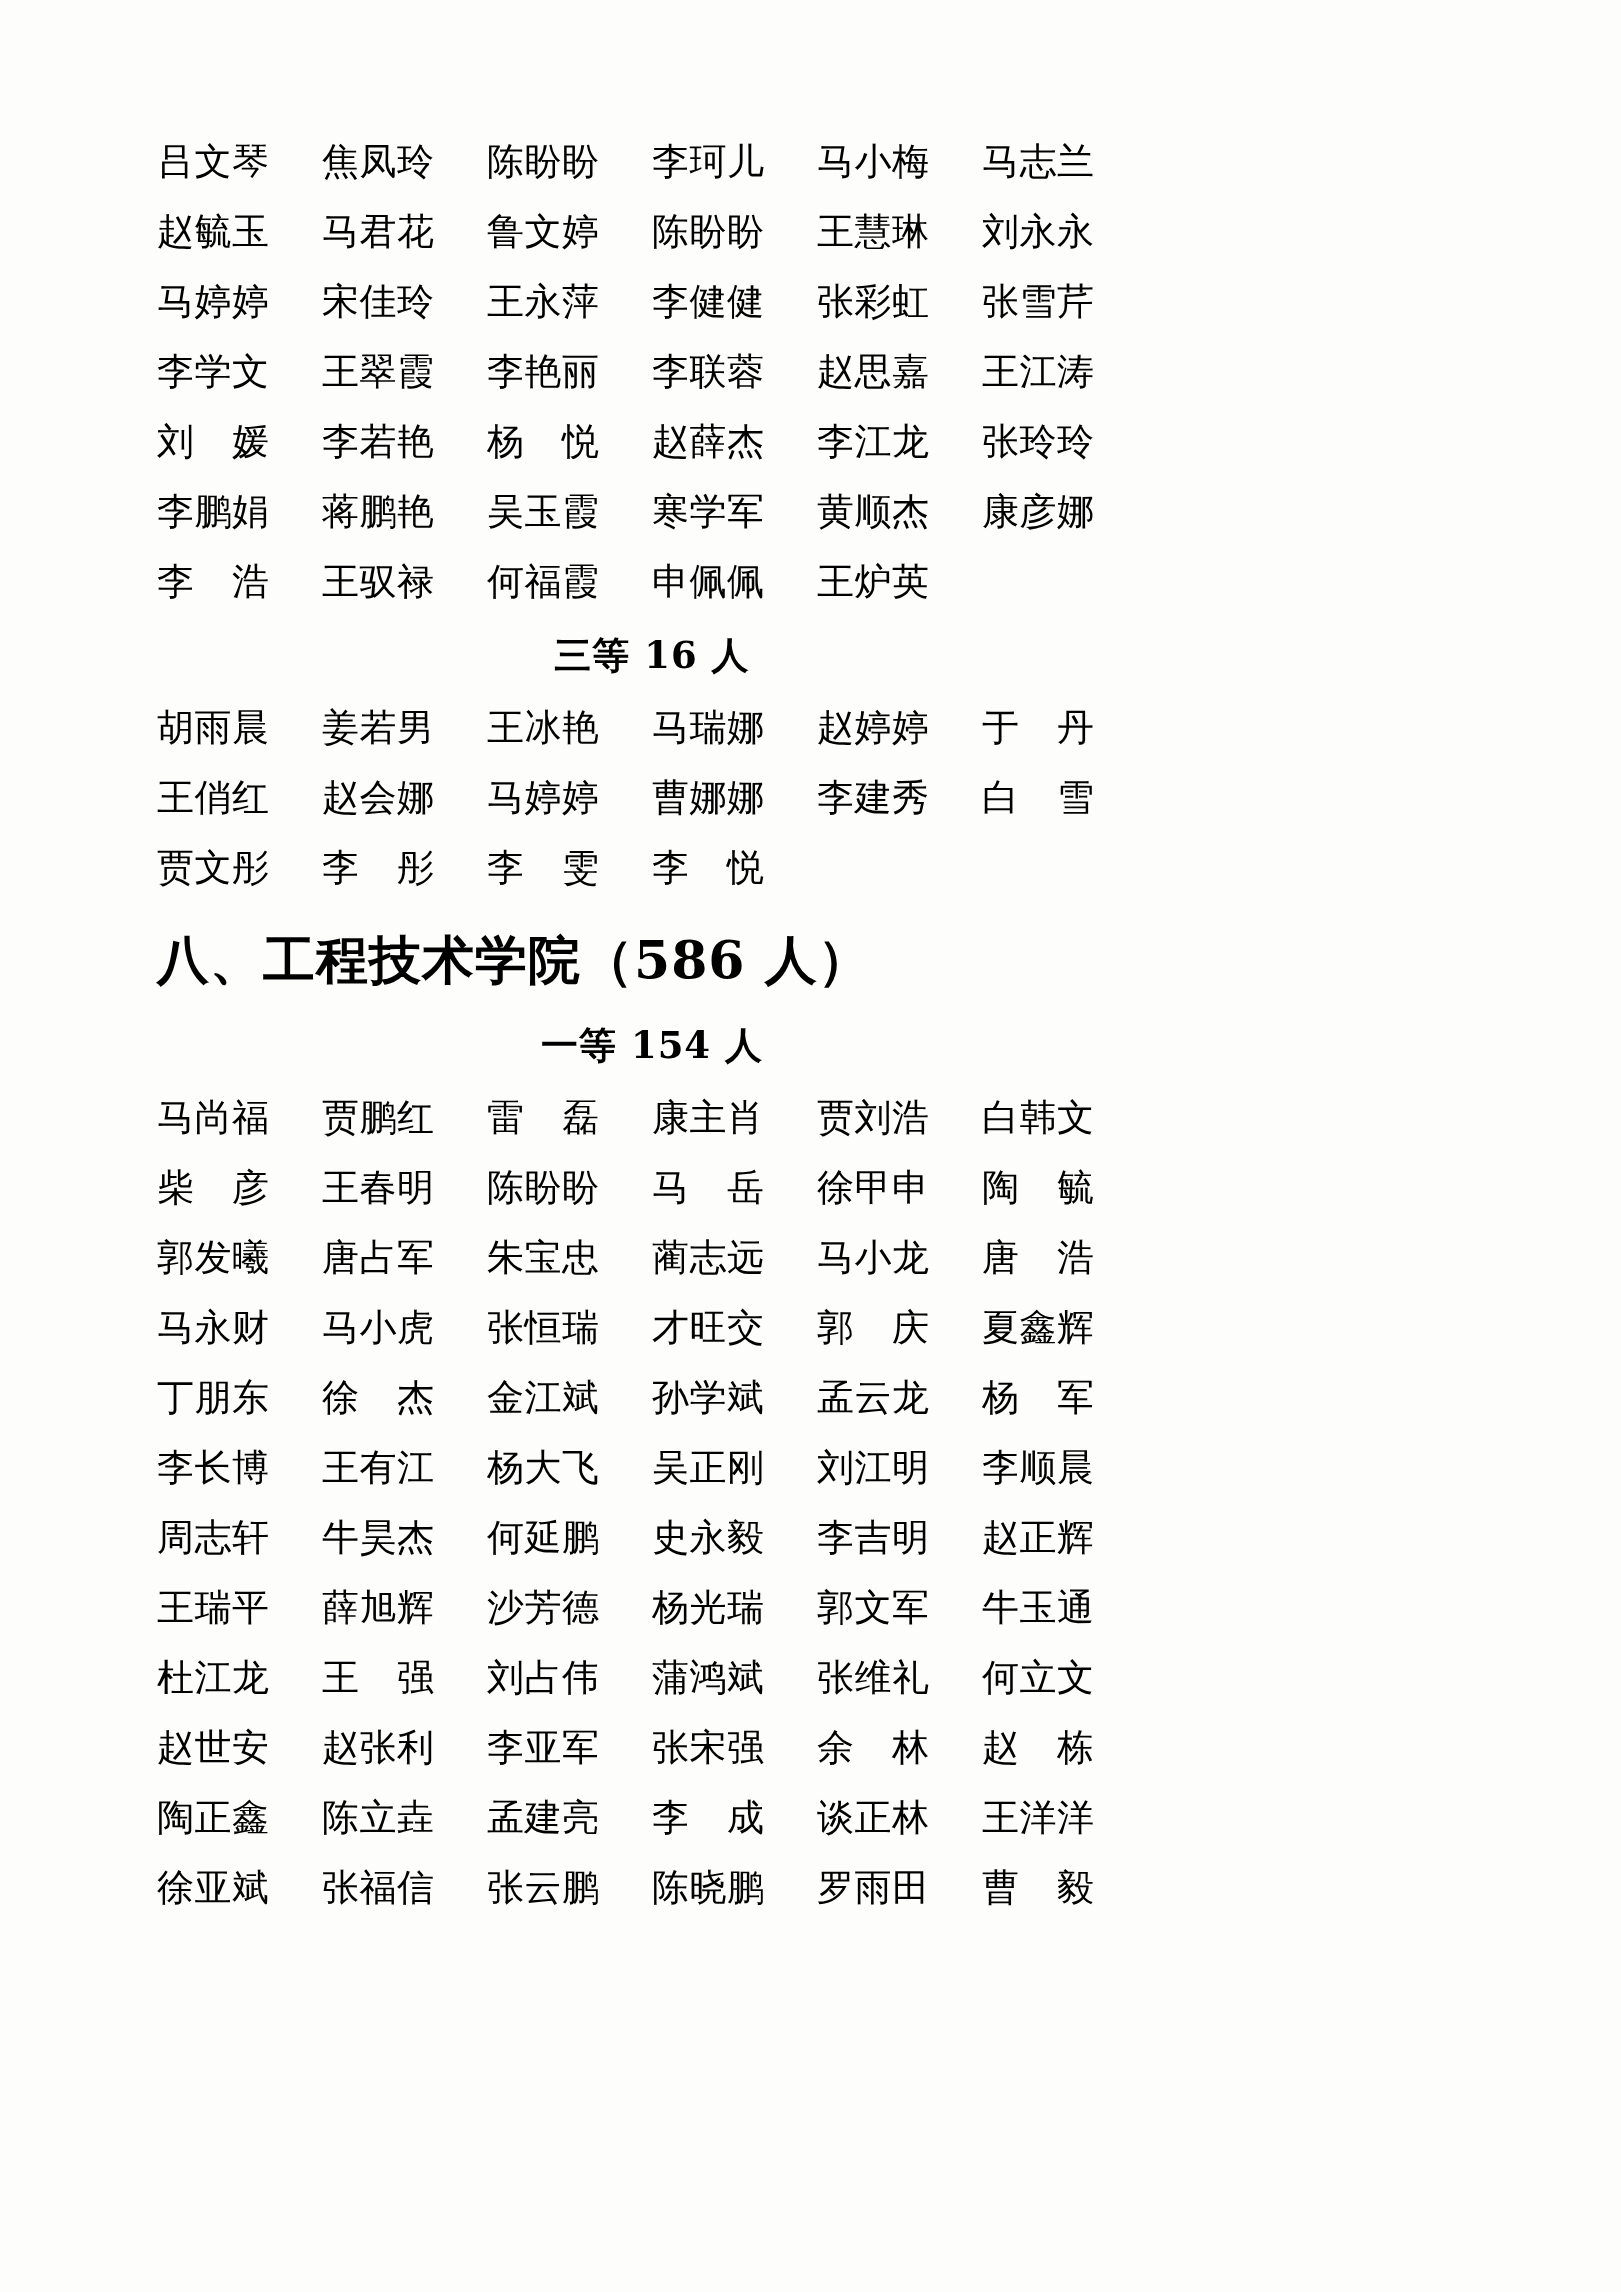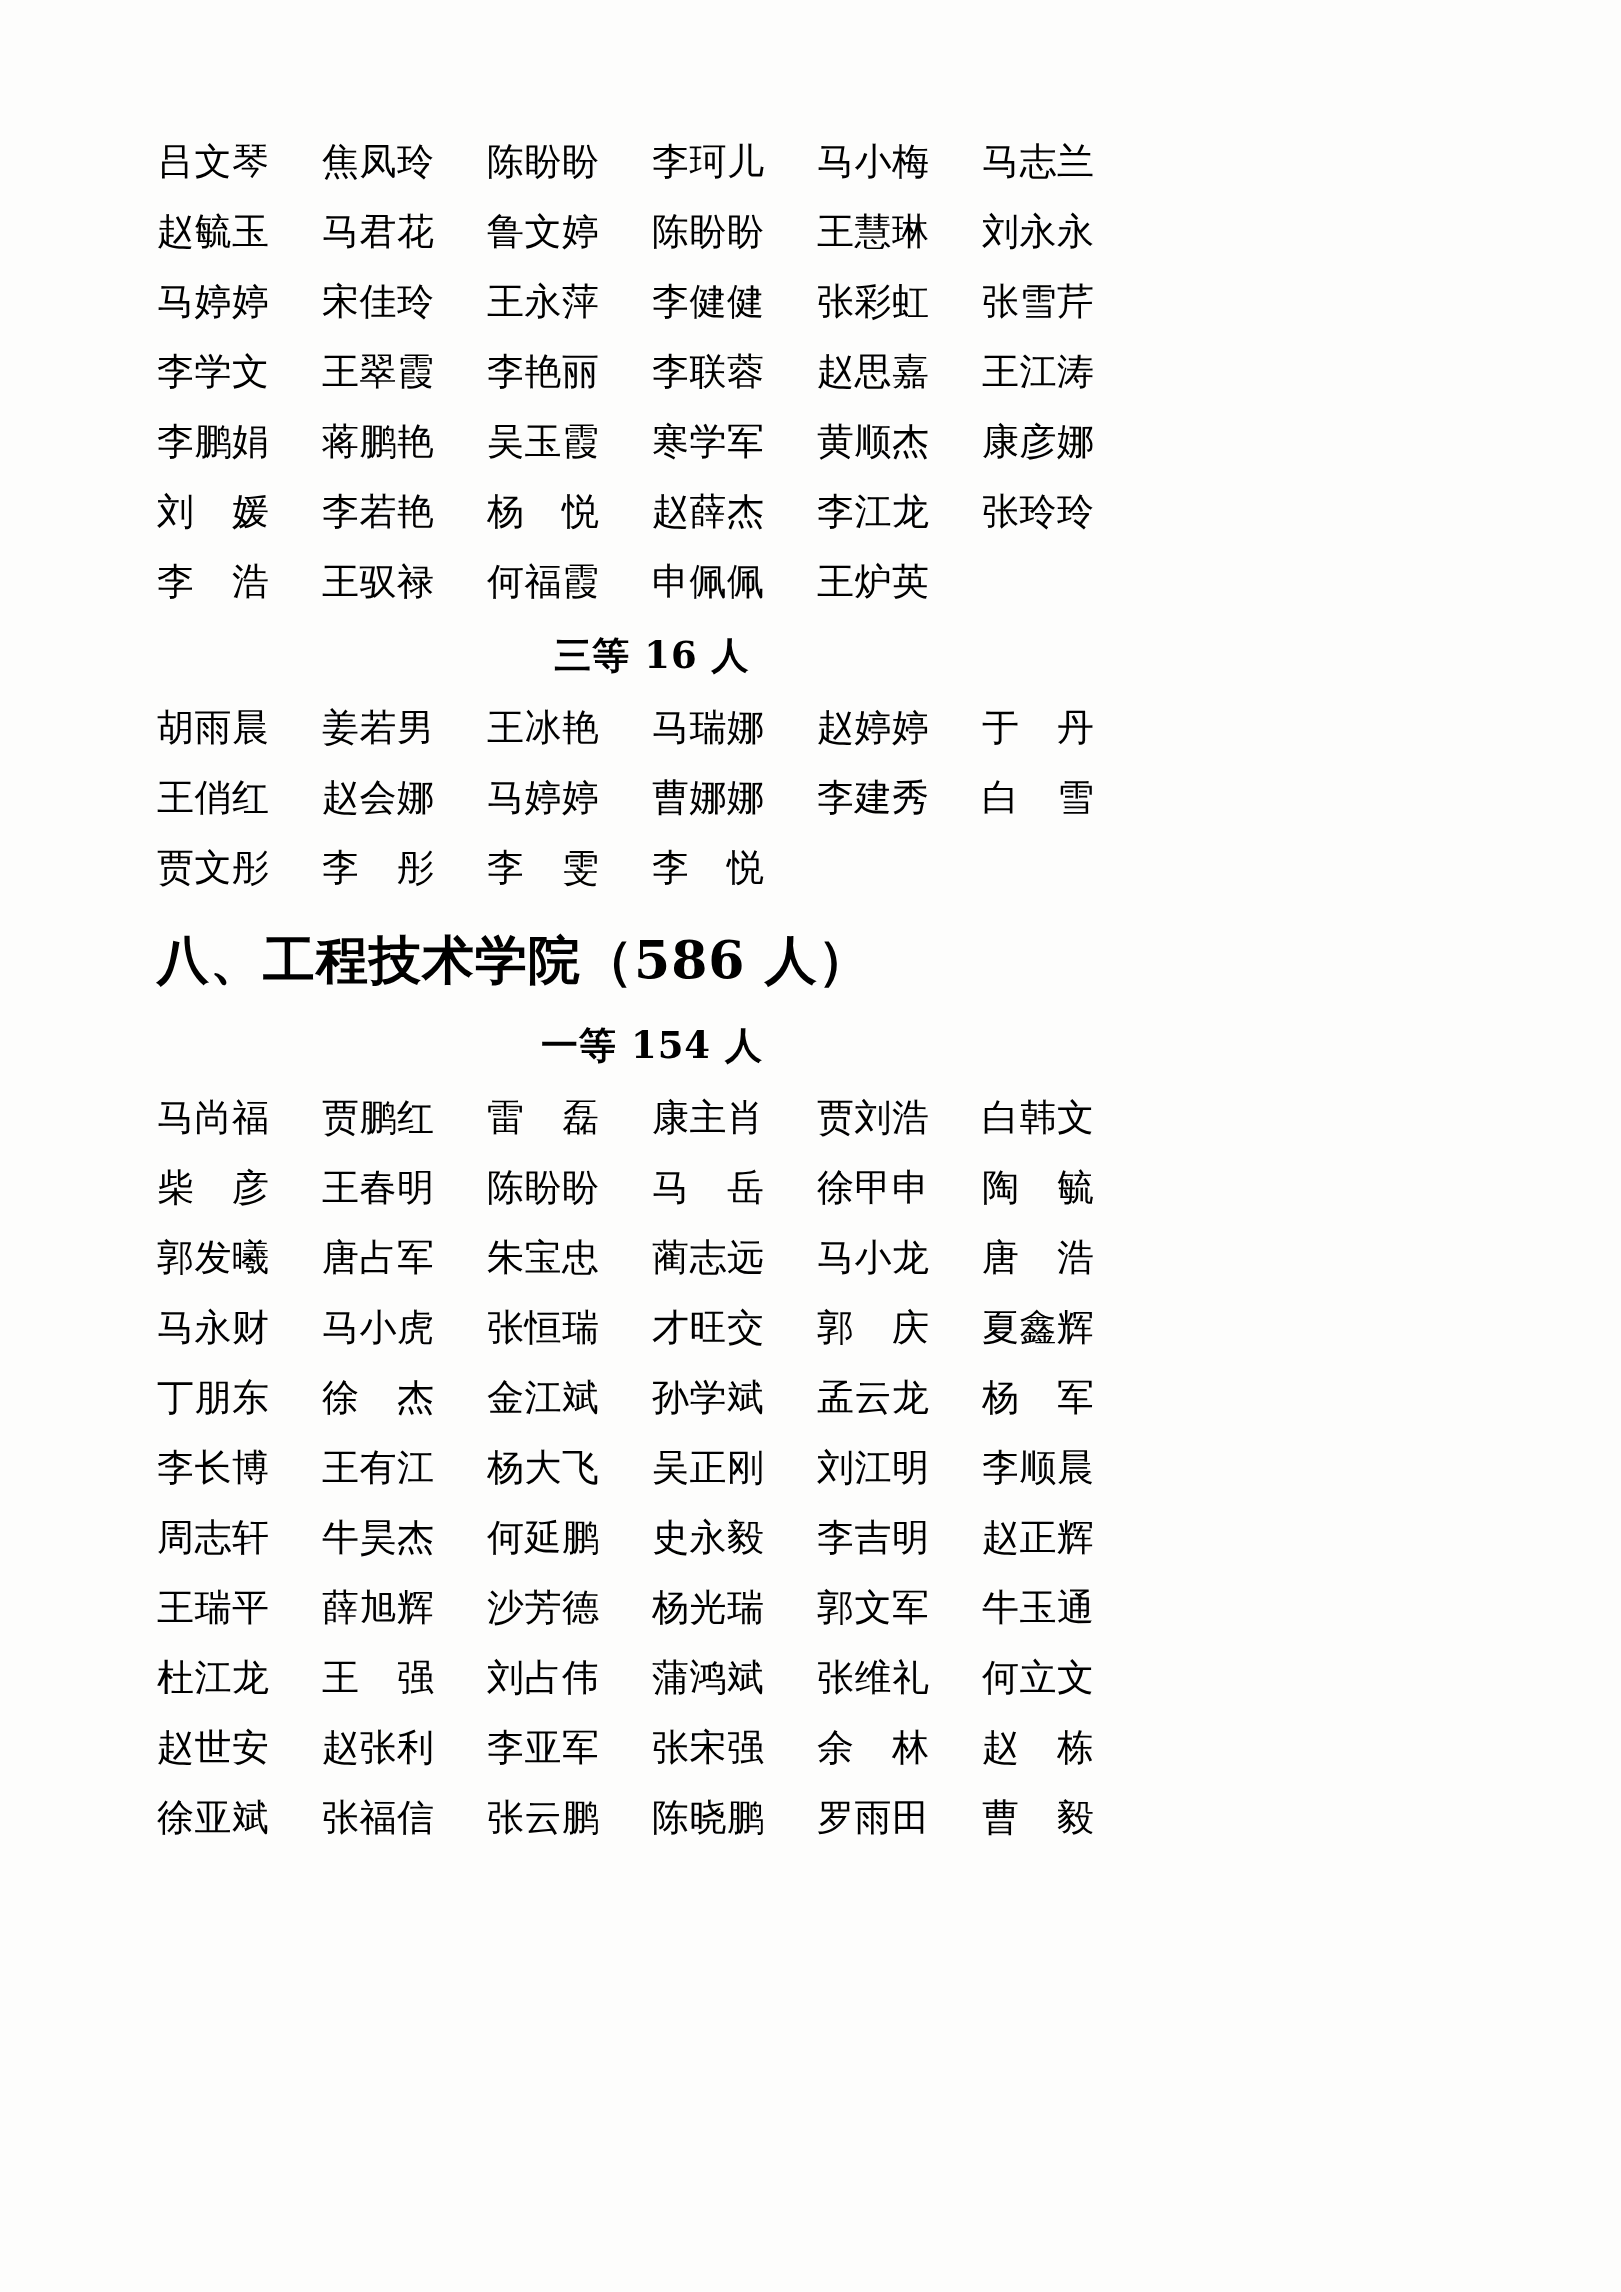--- a/index.html
+++ b/index.html
@@ -87,36 +87,36 @@
         </div>
         <div class="name-row">
           <div class="name-cell">李学文</div>
           <div class="name-cell">王翠霞</div>
           <div class="name-cell">李艳丽</div>
           <div class="name-cell">李联蓉</div>
           <div class="name-cell">赵思嘉</div>
           <div class="name-cell">王江涛</div>
         </div>
         <div class="name-row">
+          <div class="name-cell">刘　媛</div>
+          <div class="name-cell">李若艳</div>
+          <div class="name-cell">杨　悦</div>
+          <div class="name-cell">赵薛杰</div>
+          <div class="name-cell">李江龙</div>
+          <div class="name-cell">张玲玲</div>
+        </div>
+        <div class="name-row">
           <div class="name-cell">李鹏娟</div>
           <div class="name-cell">蒋鹏艳</div>
           <div class="name-cell">吴玉霞</div>
           <div class="name-cell">寒学军</div>
           <div class="name-cell">黄顺杰</div>
           <div class="name-cell">康彦娜</div>
         </div>
         <div class="name-row">
-          <div class="name-cell">刘　媛</div>
-          <div class="name-cell">李若艳</div>
-          <div class="name-cell">杨　悦</div>
-          <div class="name-cell">赵薛杰</div>
-          <div class="name-cell">李江龙</div>
-          <div class="name-cell">张玲玲</div>
-        </div>
-        <div class="name-row">
           <div class="name-cell">李　浩</div>
           <div class="name-cell">王驭禄</div>
           <div class="name-cell">何福霞</div>
           <div class="name-cell">申佩佩</div>
           <div class="name-cell">王炉英</div>
           <div class="name-cell"></div>
         </div>
       </div>
       <div class="grade-heading">三等 16 人</div>
       <div class="name-block">
@@ -222,20 +222,28 @@
         </div>
         <div class="name-row">
           <div class="name-cell">赵世安</div>
           <div class="name-cell">赵张利</div>
           <div class="name-cell">李亚军</div>
           <div class="name-cell">张宋强</div>
           <div class="name-cell">余　林</div>
           <div class="name-cell">赵　栋</div>
         </div>
         <div class="name-row">
+          <div class="name-cell">陶正鑫</div>
+          <div class="name-cell">陈立垚</div>
+          <div class="name-cell">孟建亮</div>
+          <div class="name-cell">李　成</div>
+          <div class="name-cell">谈正林</div>
+          <div class="name-cell">王洋洋</div>
+        </div>
+        <div class="name-row">
           <div class="name-cell">徐亚斌</div>
           <div class="name-cell">张福信</div>
           <div class="name-cell">张云鹏</div>
           <div class="name-cell">陈晓鹏</div>
           <div class="name-cell">罗雨田</div>
           <div class="name-cell">曹　毅</div>
         </div>
       </div>
     </div>
 </div>

